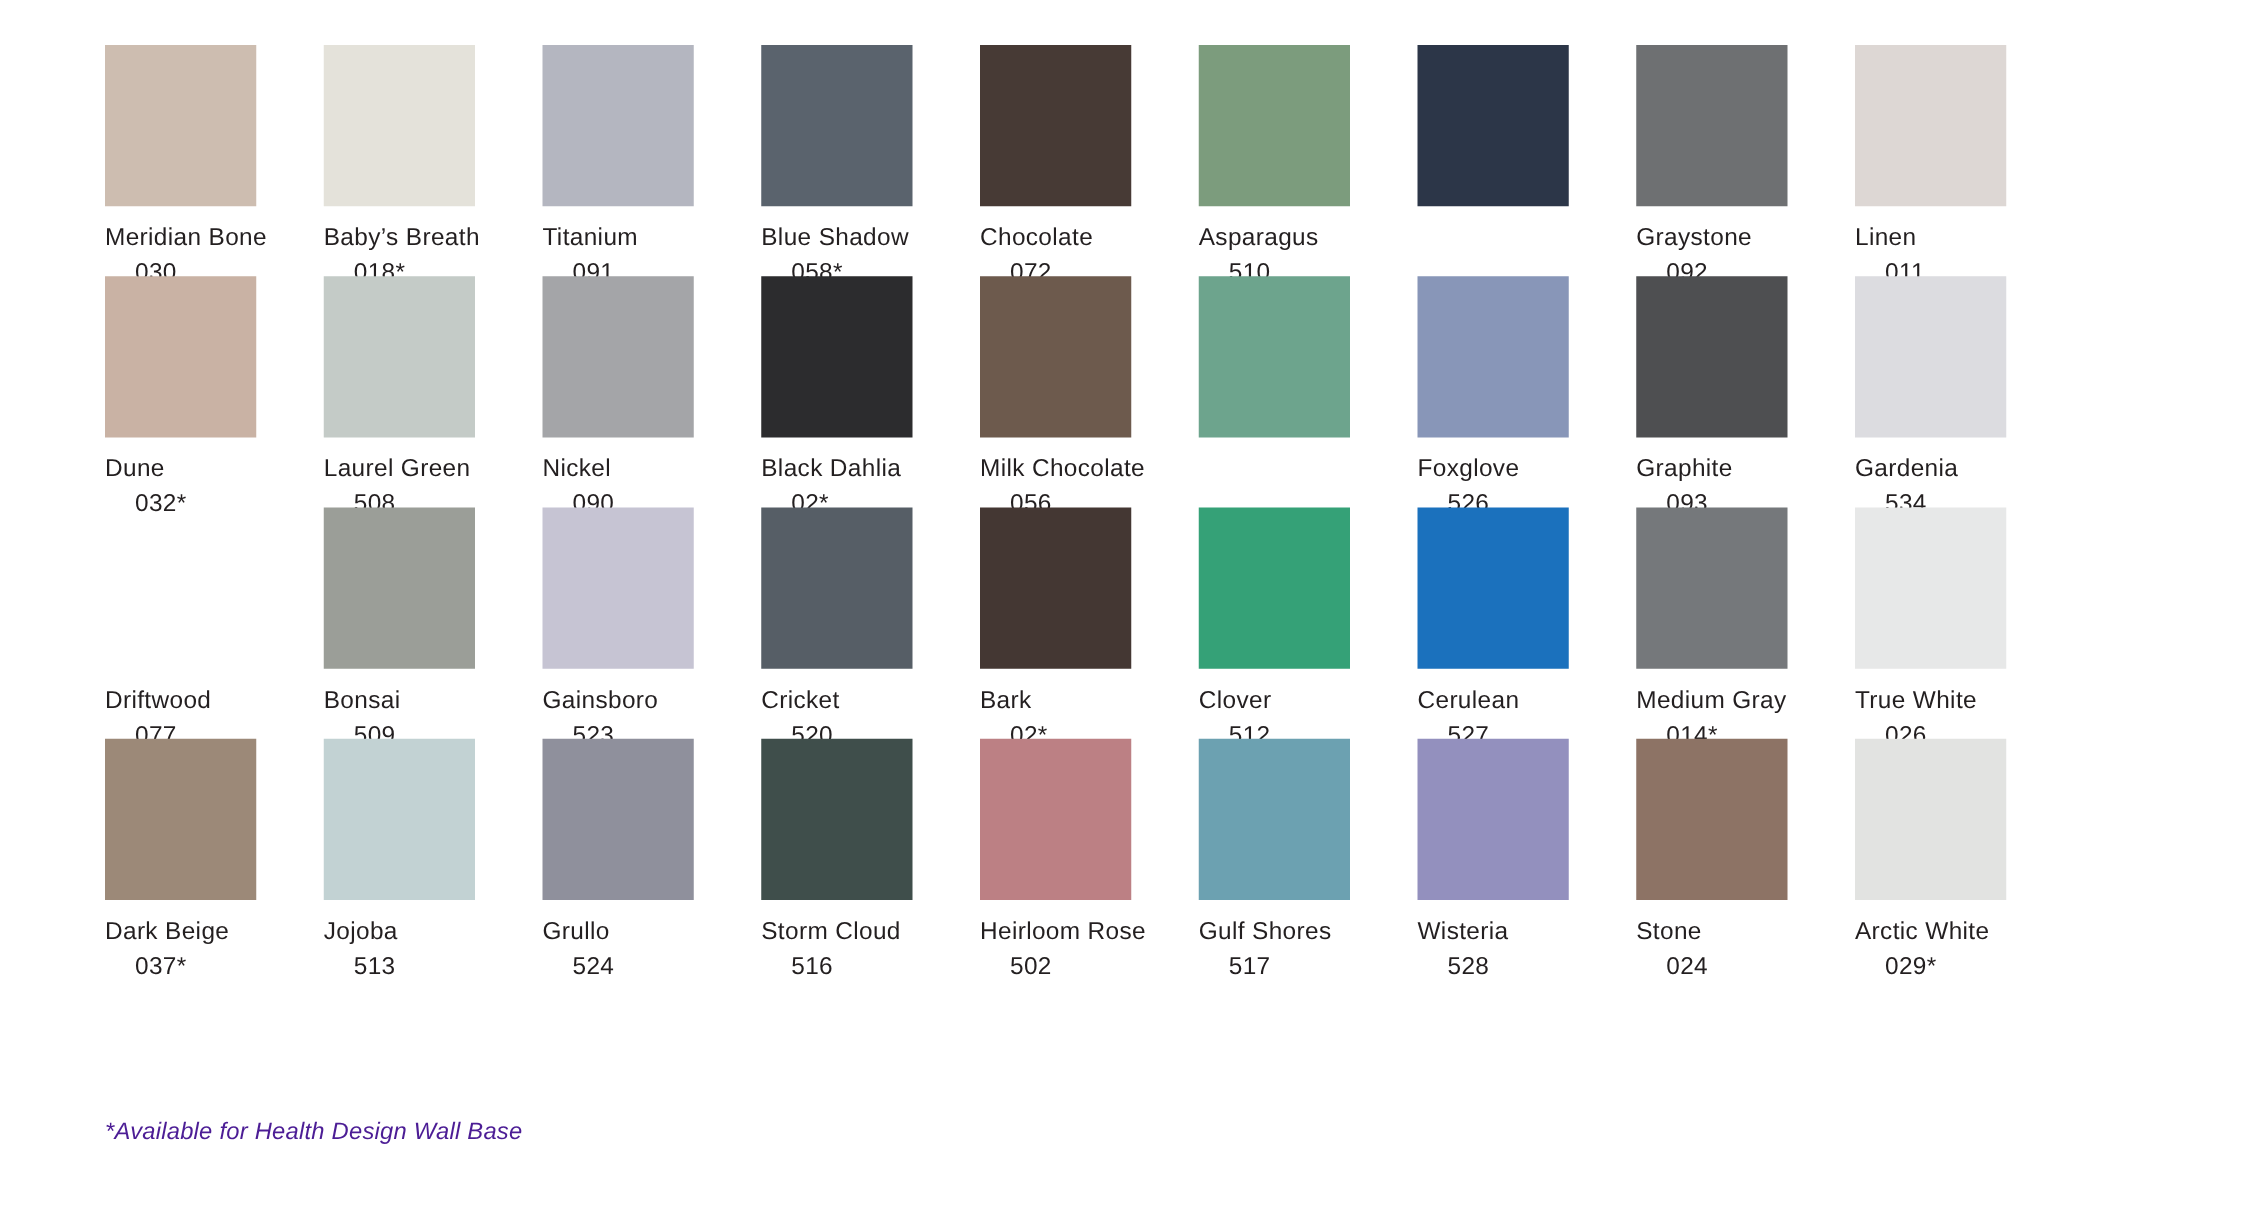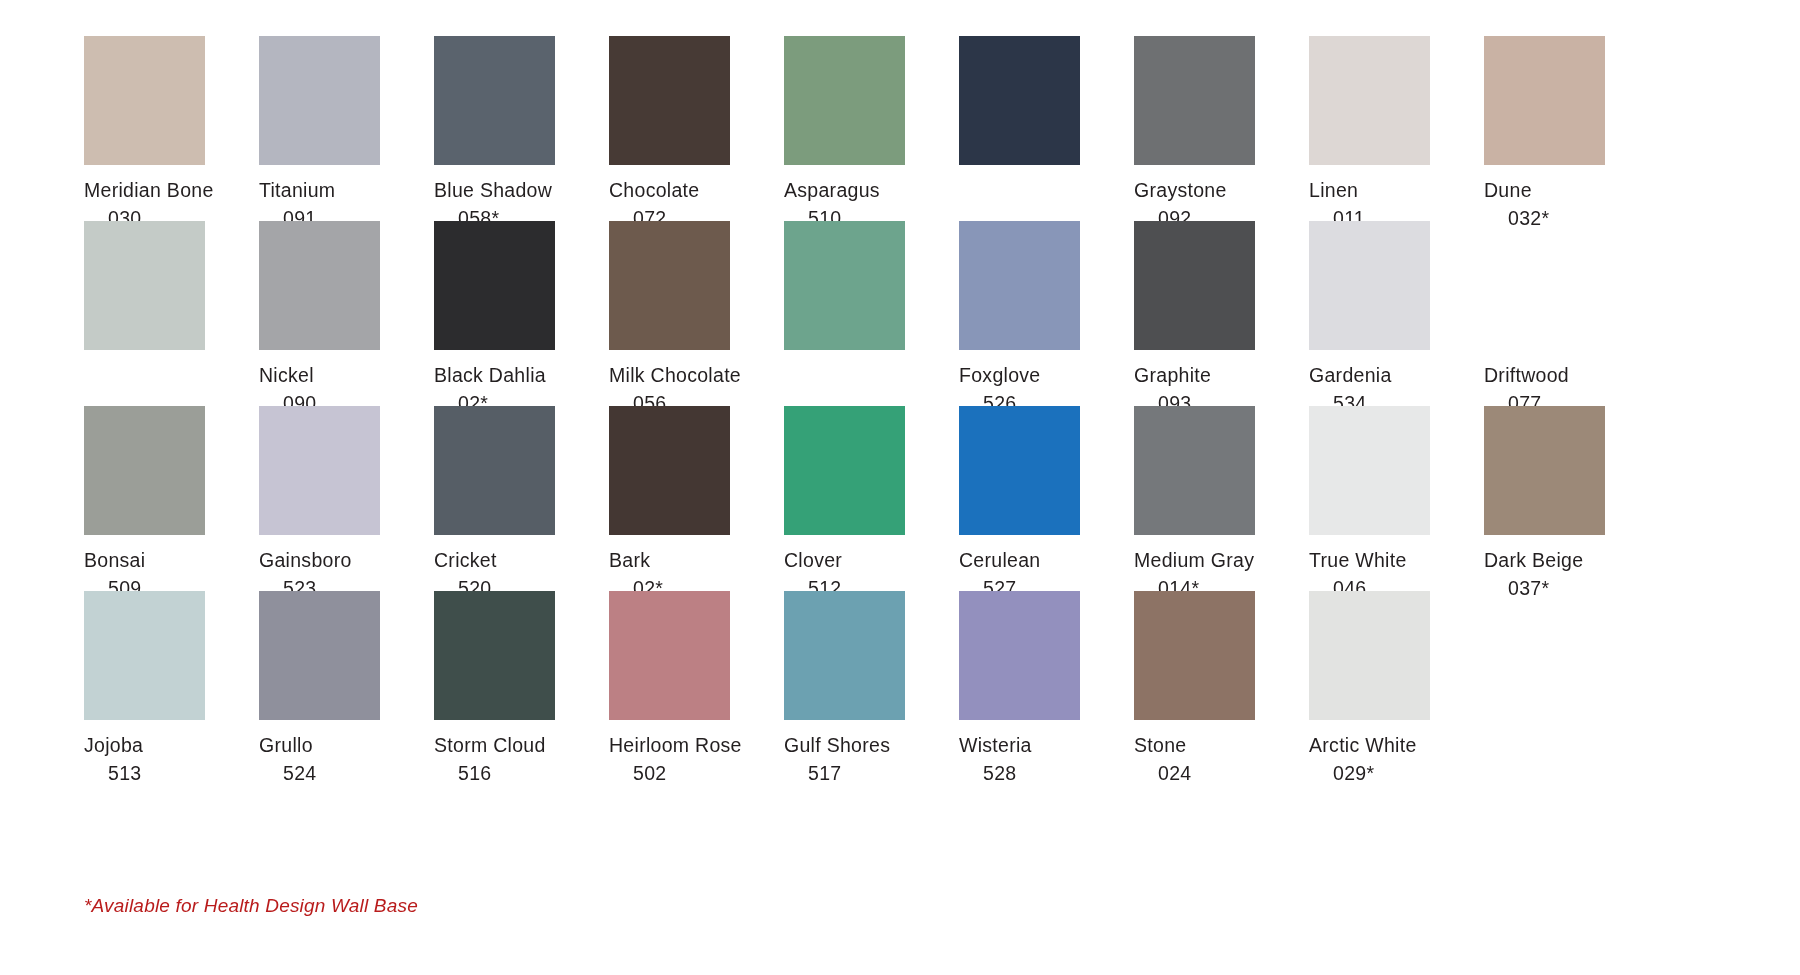--- a/index.html
+++ b/index.html
@@ -68,37 +68,44 @@
 
   #footnote {
     position: absolute;
     left: 84px;
     top: 895px;
     font-family: "Liberation Sans", sans-serif;
     font-style: italic;
     font-weight: 400;
     font-size: 19px;
     letter-spacing: 0.01em;
-    color: #b91c1c;
+    color: #4c1d95;
     white-space: nowrap;
   }
 </style>
 </head>
 <body>
 
 <div id="palette-sheet">
   <div class="swatch-grid">
       <div class="swatch-cell">
         <div class="swatch-chip" style="background: rgb(205, 189, 176);"></div>
         <div class="swatch-caption">
           <span class="swatch-name">Meridian Bone</span>
           <span class="swatch-code">030</span>
         </div>
       </div>
       <div class="swatch-cell">
+        <div class="swatch-chip" style="background: rgb(228, 226, 218);"></div>
+        <div class="swatch-caption">
+          <span class="swatch-name">Baby’s Breath</span>
+          <span class="swatch-code">018*</span>
+        </div>
+      </div>
+      <div class="swatch-cell">
         <div class="swatch-chip" style="background: rgb(180, 182, 192);"></div>
         <div class="swatch-caption">
           <span class="swatch-name">Titanium</span>
           <span class="swatch-code">091</span>
         </div>
       </div>
       <div class="swatch-cell">
         <div class="swatch-chip" style="background: rgb(90, 99, 109);"></div>
         <div class="swatch-caption">
           <span class="swatch-name">Blue Shadow</span>
@@ -138,20 +145,24 @@
       </div>
       <div class="swatch-cell">
         <div class="swatch-chip" style="background: rgb(201, 178, 164);"></div>
         <div class="swatch-caption">
           <span class="swatch-name">Dune</span>
           <span class="swatch-code">032*</span>
         </div>
       </div>
       <div class="swatch-cell">
         <div class="swatch-chip" style="background: rgb(196, 203, 199);"></div>
+        <div class="swatch-caption">
+          <span class="swatch-name">Laurel Green</span>
+          <span class="swatch-code">508</span>
+        </div>
       </div>
       <div class="swatch-cell">
         <div class="swatch-chip" style="background: rgb(164, 165, 168);"></div>
         <div class="swatch-caption">
           <span class="swatch-name">Nickel</span>
           <span class="swatch-code">090</span>
         </div>
       </div>
       <div class="swatch-cell">
         <div class="swatch-chip" style="background: rgb(44, 44, 46);"></div>
@@ -244,21 +255,21 @@
         <div class="swatch-chip" style="background: rgb(117, 120, 123);"></div>
         <div class="swatch-caption">
           <span class="swatch-name">Medium Gray</span>
           <span class="swatch-code">014*</span>
         </div>
       </div>
       <div class="swatch-cell">
         <div class="swatch-chip" style="background: rgb(231, 232, 232);"></div>
         <div class="swatch-caption">
           <span class="swatch-name">True White</span>
-          <span class="swatch-code">046</span>
+          <span class="swatch-code">026</span>
         </div>
       </div>
       <div class="swatch-cell">
         <div class="swatch-chip" style="background: rgb(156, 137, 120);"></div>
         <div class="swatch-caption">
           <span class="swatch-name">Dark Beige</span>
           <span class="swatch-code">037*</span>
         </div>
       </div>
       <div class="swatch-cell">

